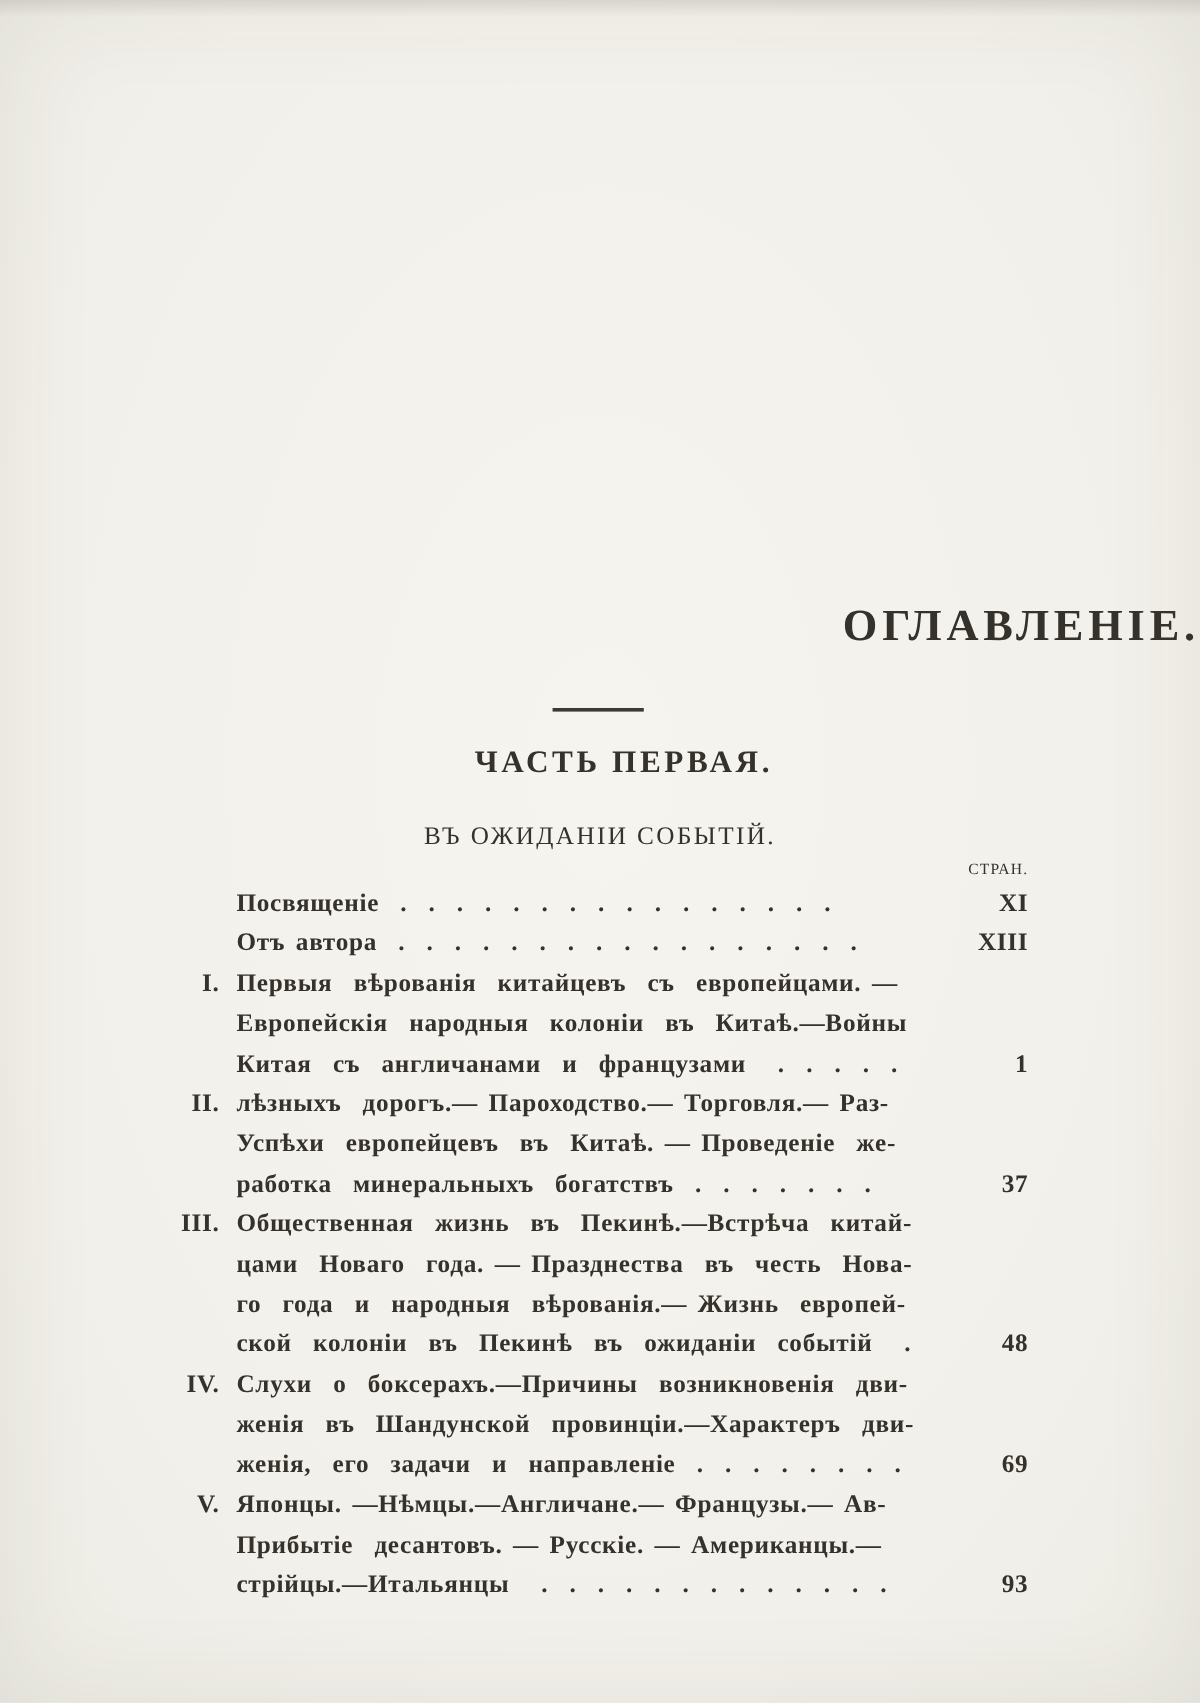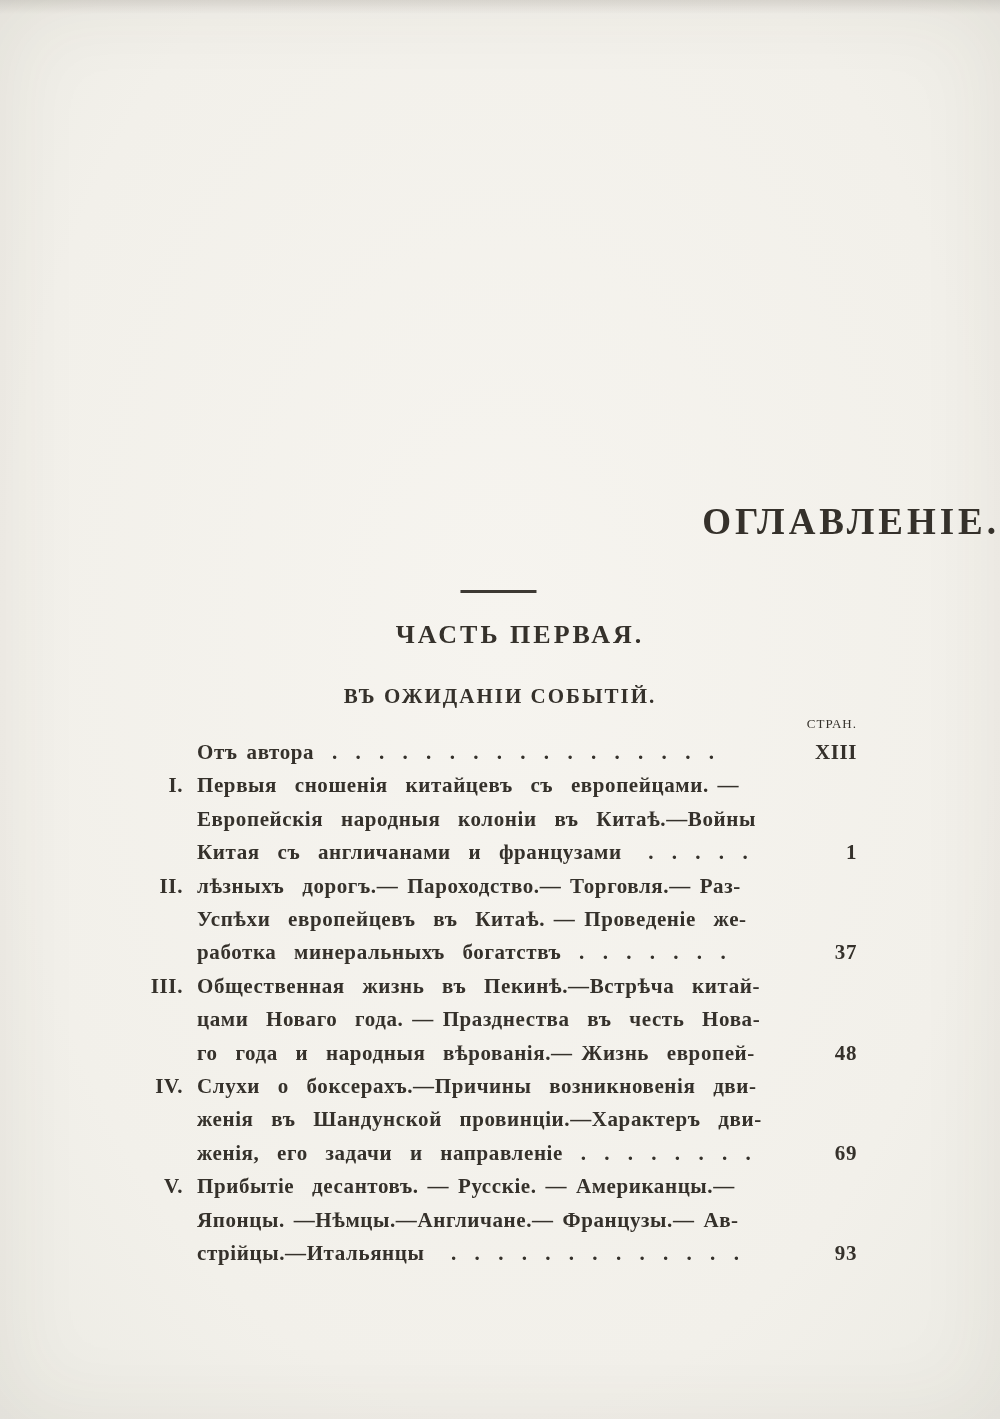--- a/index.html
+++ b/index.html
@@ -57,21 +57,21 @@
     letter-spacing: 3px;
     margin-left: 20px;
   }
   .section-heading {
     position: absolute;
     top: 684px;
     left: 0;
     width: 100%;
     text-align: center;
     font-size: 21px;
-    font-weight: 700;
+    font-weight: 400;
     letter-spacing: 2px;
   }
   .page-col-header {
     position: absolute;
     top: 716px;
     left: 145px;
     width: 712px;
     text-align: right;
     font-size: 13px;
     font-weight: 400;
@@ -111,63 +111,71 @@
 <div class="scan-page">
   <div class="toc-title">ОГЛАВЛЕНІЕ.</div>
   <div class="title-rule"></div>
   <div class="part-heading">ЧАСТЬ ПЕРВАЯ.</div>
   <div class="section-heading">ВЪ ОЖИДАНІИ СОБЫТІЙ.</div>
   <div class="page-col-header">СТРАН.</div>
   <div class="toc-entries">
       <div class="entry">
         <div class="numeral"></div>
         <div class="lines">
+          <div class="line">Посвященіе  .  .  .  .  .  .  .  .  .  .  .  .  .  .  .  .</div>
+        </div>
+        <div class="pagenum">XI</div>
+      </div>
+      <div class="entry">
+        <div class="numeral"></div>
+        <div class="lines">
           <div class="line">Отъ автора  .  .  .  .  .  .  .  .  .  .  .  .  .  .  .  .  .</div>
         </div>
         <div class="pagenum">XIII</div>
       </div>
       <div class="entry">
         <div class="numeral">I.</div>
         <div class="lines">
-          <div class="line">Первыя  сношенія  китайцевъ  съ  европейцами. —</div>
+          <div class="line">Первыя  вѣрованія  китайцевъ  съ  европейцами. —</div>
           <div class="line">Европейскія  народныя  колоніи  въ  Китаѣ.—Войны</div>
           <div class="line">Китая  съ  англичанами  и  французами   .  .  .  .  .</div>
         </div>
         <div class="pagenum">1</div>
       </div>
       <div class="entry">
         <div class="numeral">II.</div>
         <div class="lines">
           <div class="line">лѣзныхъ  дорогъ.— Пароходство.— Торговля.— Раз-</div>
           <div class="line">Успѣхи  европейцевъ  въ  Китаѣ. — Проведеніе  же-</div>
           <div class="line">работка  минеральныхъ  богатствъ  .  .  .  .  .  .  .</div>
         </div>
         <div class="pagenum">37</div>
       </div>
       <div class="entry">
         <div class="numeral">III.</div>
         <div class="lines">
           <div class="line">Общественная  жизнь  въ  Пекинѣ.—Встрѣча  китай-</div>
           <div class="line">цами  Новаго  года. — Празднества  въ  честь  Нова-</div>
           <div class="line">го  года  и  народныя  вѣрованія.— Жизнь  европей-</div>
+          <div class="line">ской  колоніи  въ  Пекинѣ  въ  ожиданіи  событій   .</div>
         </div>
         <div class="pagenum">48</div>
       </div>
       <div class="entry">
         <div class="numeral">IV.</div>
         <div class="lines">
           <div class="line">Слухи  о  боксерахъ.—Причины  возникновенія  дви-</div>
           <div class="line">женія  въ  Шандунской  провинціи.—Характеръ  дви-</div>
           <div class="line">женія,  его  задачи  и  направленіе  .  .  .  .  .  .  .  .</div>
         </div>
         <div class="pagenum">69</div>
       </div>
       <div class="entry">
         <div class="numeral">V.</div>
         <div class="lines">
+          <div class="line">Японцы. —Нѣмцы.—Англичане.— Французы.— Ав-</div>
           <div class="line">Прибытіе  десантовъ. — Русскіе. — Американцы.—</div>
-          <div class="line">Японцы. —Нѣмцы.—Англичане.— Французы.— Ав-</div>
           <div class="line">стрійцы.—Итальянцы   .  .  .  .  .  .  .  .  .  .  .  .  .</div>
         </div>
         <div class="pagenum">93</div>
       </div>
     </div>
 </div>
 
 </body></html>

